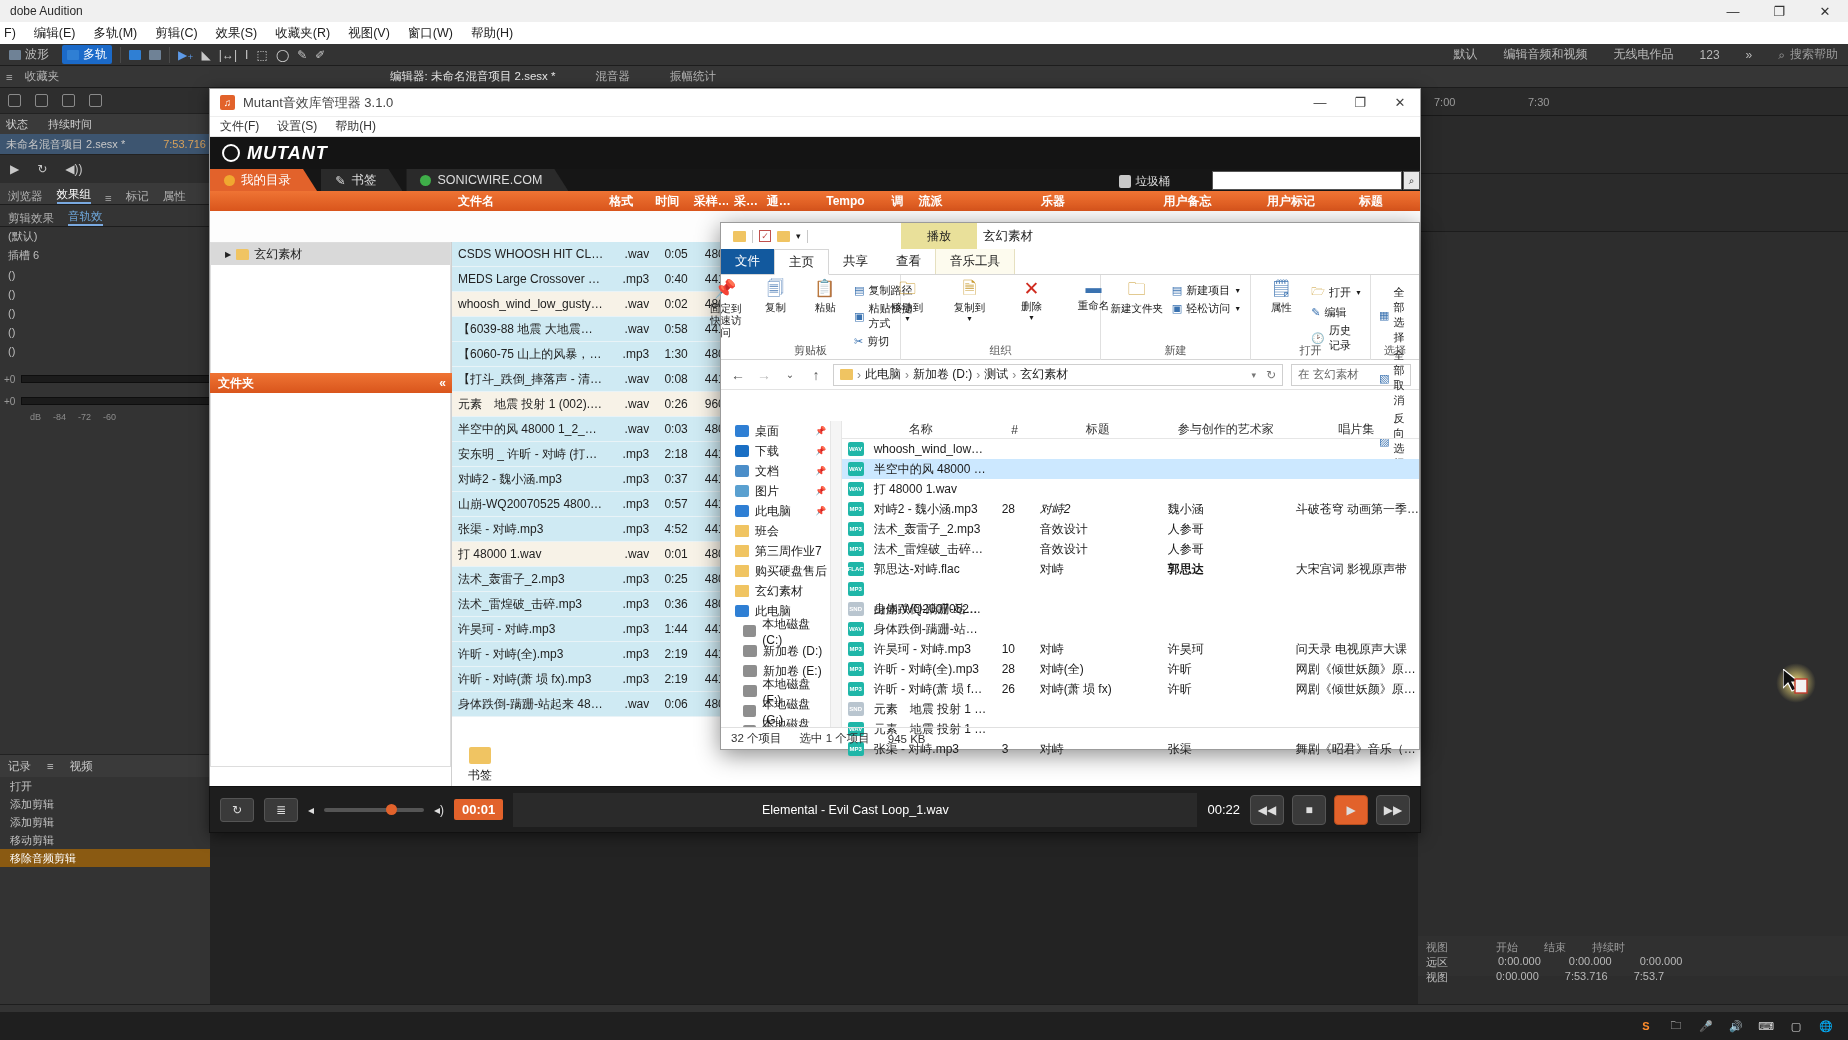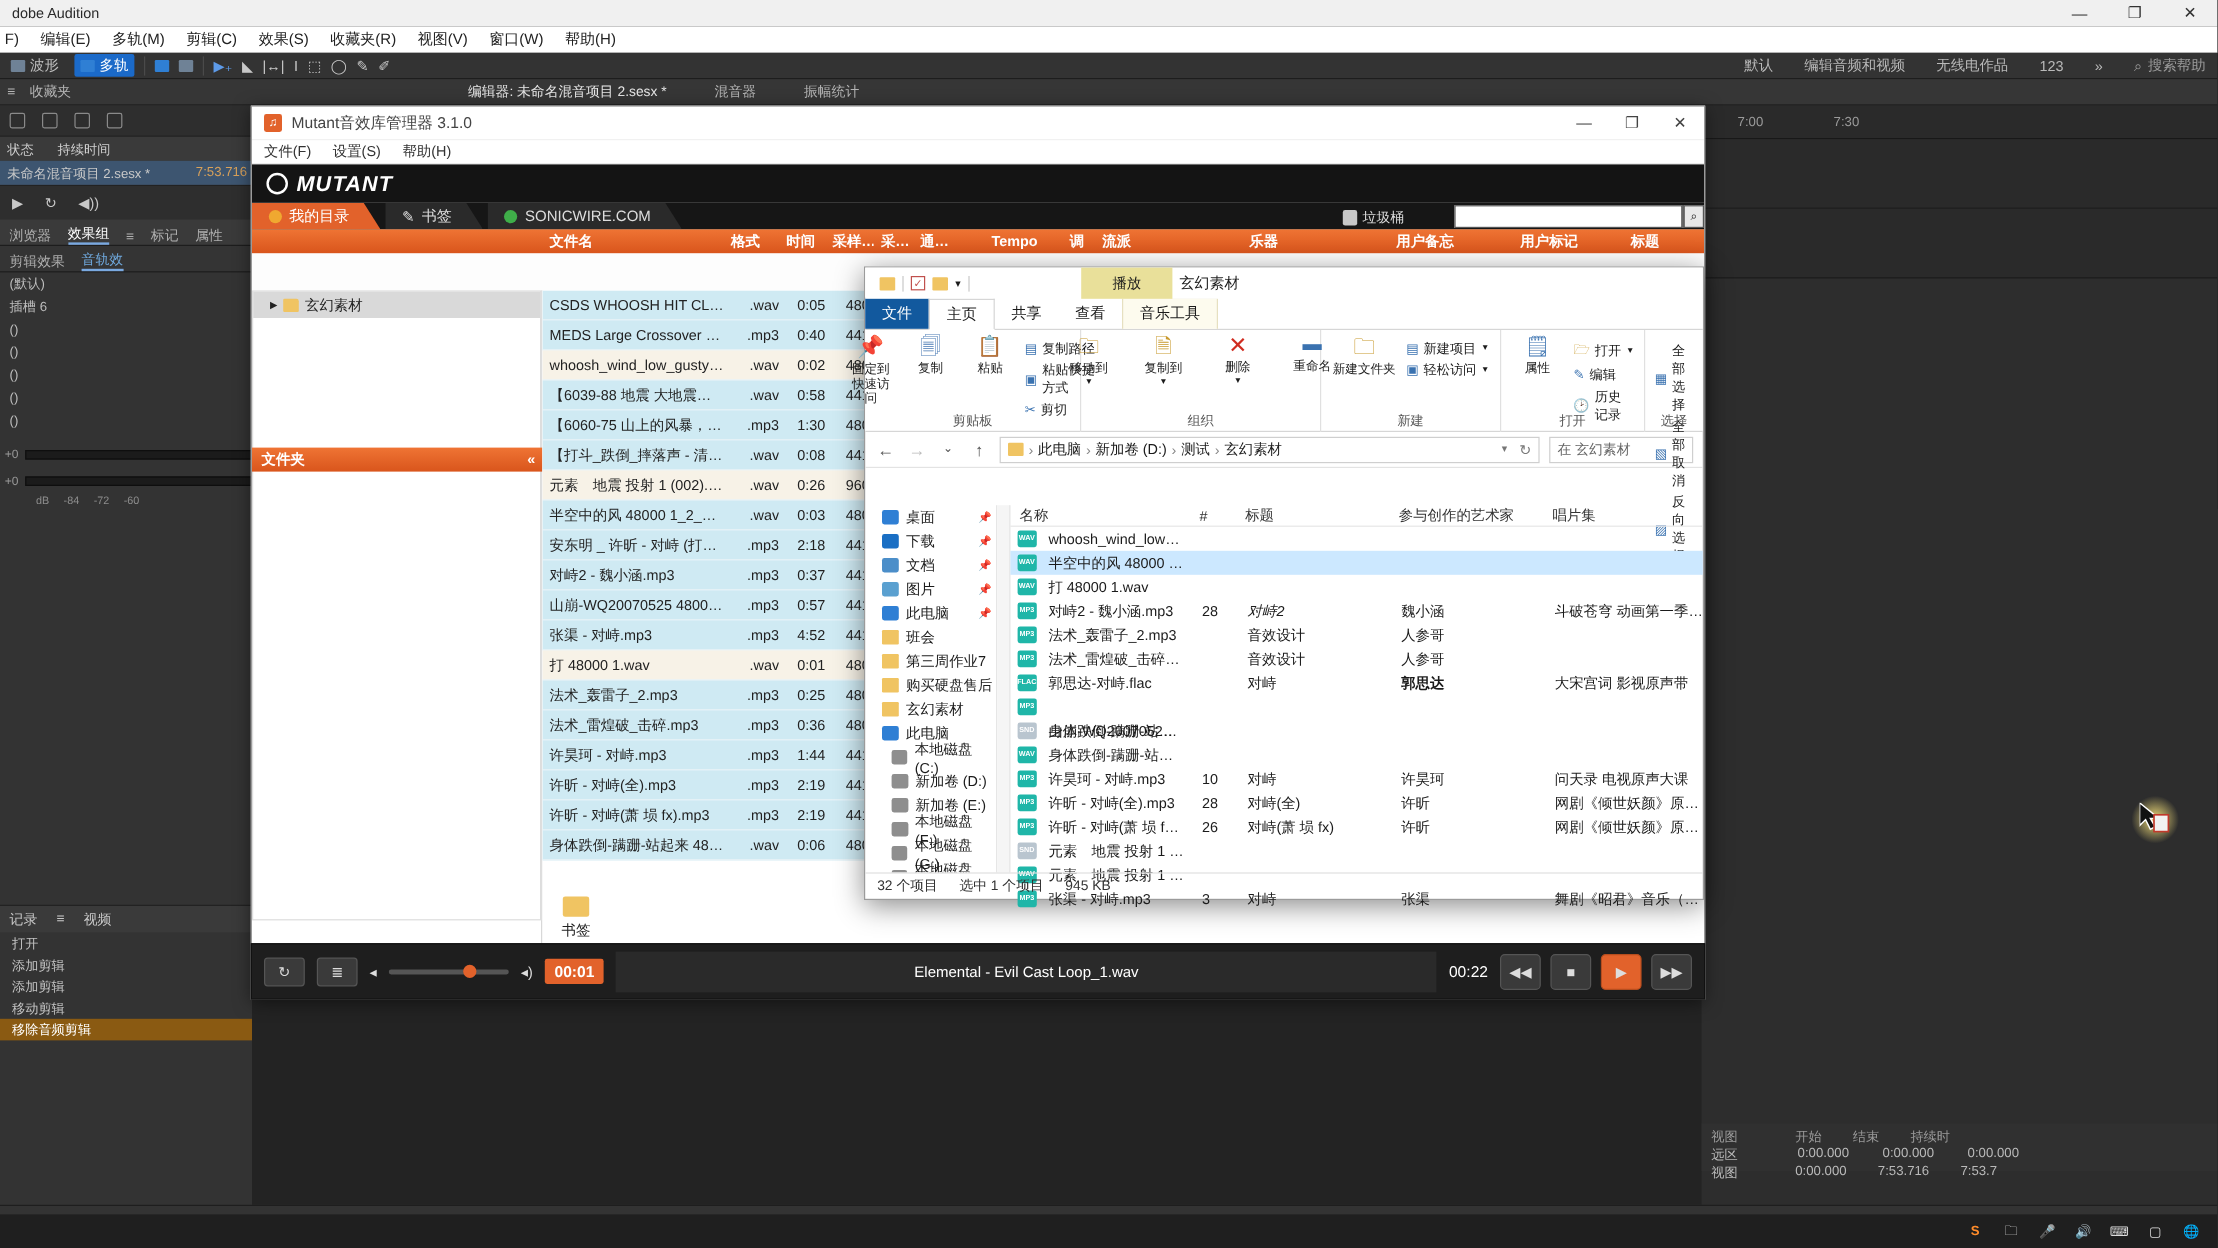--- a/index.html
+++ b/index.html
@@ -188,21 +188,21 @@
       align-items:center; padding-left:6px; font-size:11.5px; color:#666;}
   .ex-content{ position:absolute; top:198px; left:0; right:0; bottom:22px; display:flex; }
   .ex-nav{ width:130px; border-right:1px solid #e6e6e6; overflow:hidden; }
   .nav-item{ height:20px; display:flex; align-items:center; gap:6px; padding-left:14px;
       font-size:12px; }
   .nav-item.indent{ padding-left:22px; }
   .nav-ico{ width:14px; height:12px; display:inline-block; }
   .ex-listwrap{ flex:1; display:flex; flex-direction:column; }
   .ex-colhdr{ height:20px; display:flex; align-items:center; border-bottom:1px solid #e6e6e6;
       font-size:12px; color:#333; }
-  .ex-colhdr div{ padding-left:8px; }
+  .ex-colhdr div{ padding-left:8px;text-align:center; }
   .ex-row{ height:20px; display:flex; align-items:center; font-size:12px; }
   .ex-row.sel{ background:#cce8ff; }
   .ex-row div{ padding-left:8px; overflow:hidden; white-space:nowrap; text-overflow:ellipsis;}
   .ftico{ width:16px; height:14px; border-radius:2px; display:inline-block;
       margin-left:6px; margin-right:2px; flex:none;
       font-size:6px; color:#fff; text-align:center; line-height:14px; font-weight:bold;}
   .ex-statusbar{ position:absolute; bottom:0; left:0; right:0; height:22px;
       border-top:1px solid #e0e0e0; display:flex; align-items:center; gap:18px;
       padding-left:10px; font-size:11.5px; color:#333; }
   .cursor{ position:absolute; left:1055px; top:440px; width:40px; height:40px;
@@ -362,21 +362,21 @@
           <div>移动剪辑</div>
           <div class="hl">移除音频剪辑</div>
         </div>
       </div>
     </div>
 
     <div class="au-mid"></div>
 
     <div class="au-right">
       <div class="timeline">
-        <span style="left:30px">7:00</span>
+        <span style="left:16px">7:00</span>
         <span style="left:110px">7:30</span>
       </div>
       <div class="track"></div>
       <div class="track"></div>
       <div class="au-bottominfo">
         <div style="display:flex;gap:26px;color:#9a9a9a">
           <span style="width:44px">视图</span>
           <span>开始</span>
           <span>结束</span>
           <span>持续时</span>

